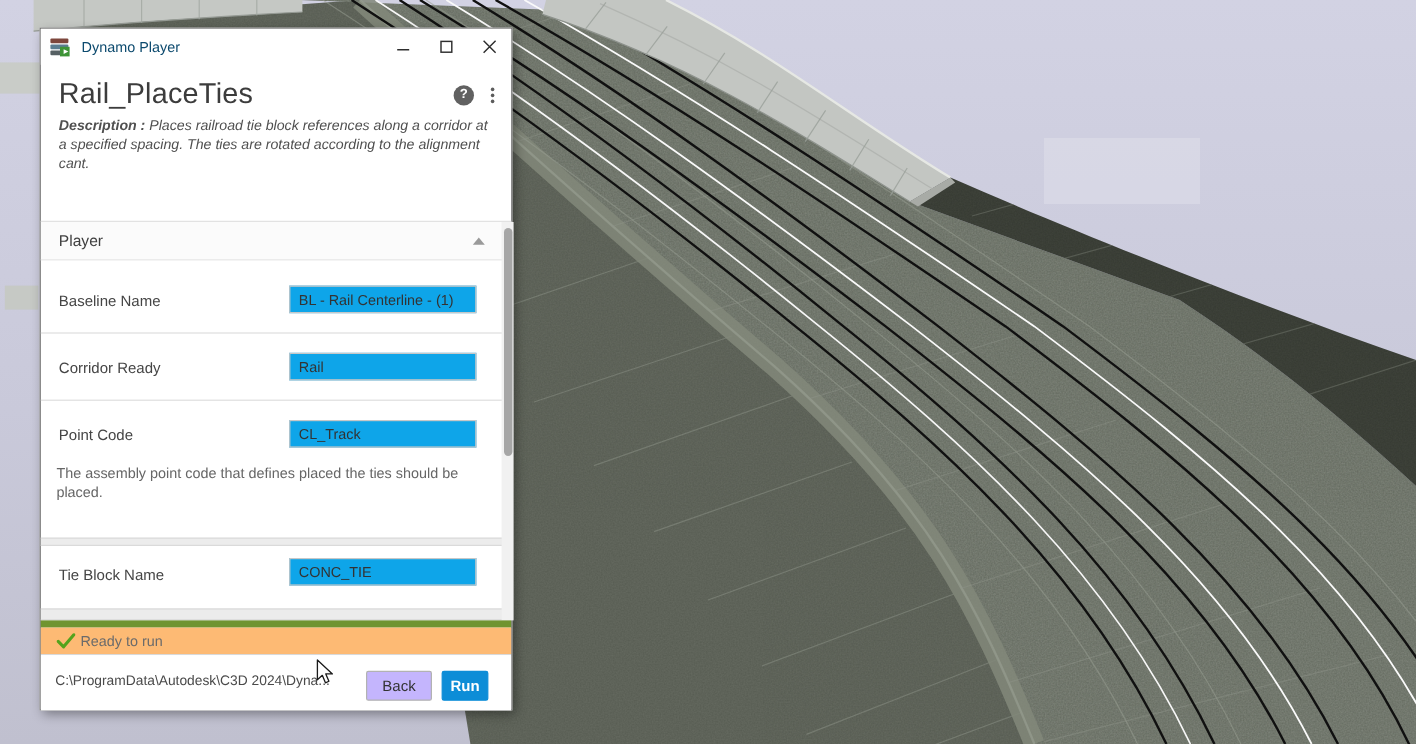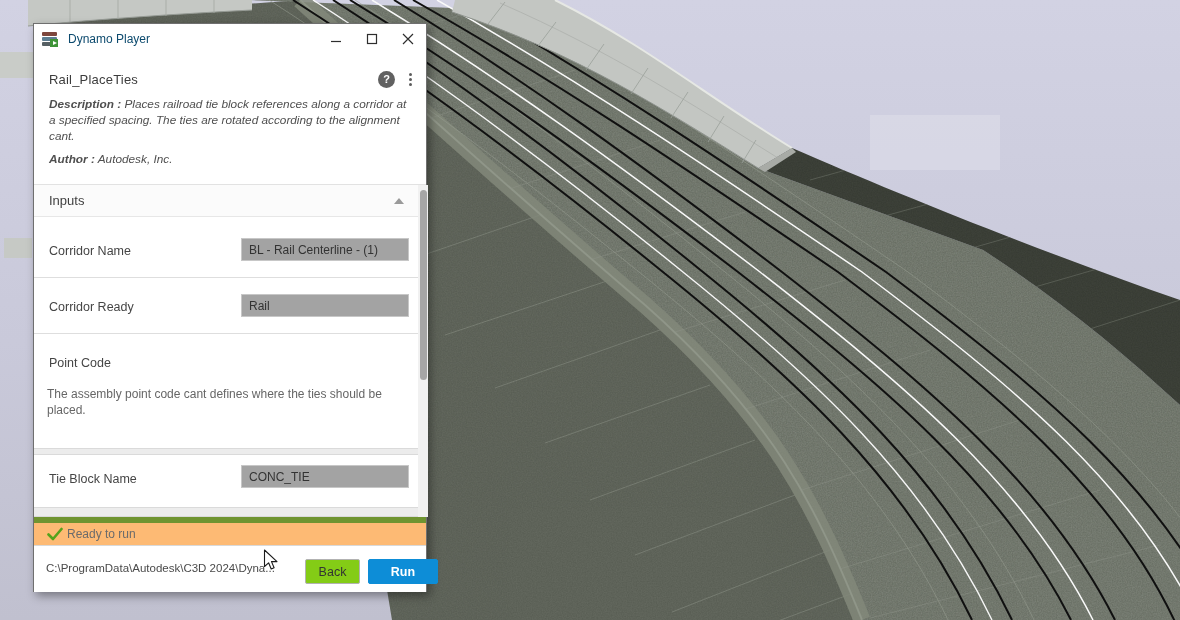--- a/index.html
+++ b/index.html
@@ -22,63 +22,63 @@
   .app-icon .bar2 { position:absolute; left:0; top:6px;  width:15px; height:4px; background:#5c7d91; border-radius:1px; }
   .app-icon .bar3 { position:absolute; left:0; top:11px; width:9px;  height:4px; background:#566064; border-radius:1px; }
   .app-icon .play { position:absolute; left:8px; top:8px; width:8px; height:8px; background:#3e9437; }
   .app-icon .play:after { content:""; position:absolute; left:2.5px; top:1.5px;
     border-left:4px solid #fff; border-top:2.5px solid transparent; border-bottom:2.5px solid transparent; }
   .titlebar .title { font-size:12px; color:#0c4a6e; }
   .win-controls { margin-left:auto; display:flex; height:30px; }
   .win-btn { width:36px; height:30px; display:flex; align-items:center; justify-content:center; cursor:default; }
 
   .script-header { position:absolute; left:15px; top:42px; right:12px; height:26px; display:flex; align-items:center; }
-  .script-name { font-size:13px; color:#3c3c3c; letter-spacing:.2px; }
+  .script-name { font-size:24px; color:#3c3c3c; letter-spacing:.2px; }
   .header-icons { margin-left:auto; display:flex; align-items:center; gap:12px; }
   .help-circle { width:17px; height:17px; border-radius:50%; background:#616161; color:#fff;
     font-size:11px; font-weight:bold; display:flex; align-items:center; justify-content:center; }
   .kebab { display:flex; flex-direction:column; gap:2px; padding:2px; }
   .kebab i { width:3px; height:3px; border-radius:50%; background:#5c5c5c; }
 
   .desc { position:absolute; left:15px; top:72px; width:364px; font-style:italic;
     font-size:11.8px; line-height:16px; color:#4f4f4f; }
   .desc b, .author b { font-weight:bold; }
   .author { position:absolute; left:15px; top:128px; width:364px; font-style:italic;
     font-size:11.8px; color:#4f4f4f; }
 
   .inputs-header { position:absolute; left:0; top:160px; width:100%; height:33px;
     background:#fbfbfb; border-top:1px solid #e2e2e2; border-bottom:1px solid #e7e7e7;
     display:flex; align-items:center; }
   .inputs-header .lbl { margin-left:15px; font-size:13px; color:#3f3f3f; }
   .collapse-arrow { margin-left:auto; margin-right:22px; width:0; height:0;
     border-left:5px solid transparent; border-right:5px solid transparent; border-bottom:6px solid #9a9a9a; }
 
   .field-label { position:absolute; left:15px; font-size:12.5px; color:#454545; }
-  .field-input { position:absolute; left:207px; width:168px; height:23px;
-    border:1px solid #c7c7c7; background:#a3a3a3; font-family:"Liberation Sans",sans-serif;
+  .field-input { position:absolute; left:207px; width:156px; height:23px;
+    border:1px solid #c7c7c7; background:#0ea5e9; font-family:"Liberation Sans",sans-serif;
     font-size:12px; color:#333; padding:0 7px; outline:none; }
   .row-divider { position:absolute; left:0; width:100%; height:0; border-top:1px solid #dedede; }
   .help-text { position:absolute; left:13px; top:362px; width:360px;
     font-size:12px; line-height:16px; color:#666; }
   .section-band { position:absolute; left:0; width:100%; background:#ececec;
     border-top:1px solid #dadada; border-bottom:1px solid #dadada; }
 
   .progress-bar { position:absolute; left:0; top:493px; width:100%; height:6px; background:#6f9430; }
   .status-row { position:absolute; left:0; top:499px; width:100%; height:22px; background:#fdba74; }
   .status-row .msg { position:absolute; left:33px; top:4px; font-size:12px; color:#6b6b6b; }
   .status-row svg { position:absolute; left:13px; top:4px; }
   .footer-divider { position:absolute; left:0; top:521px; width:100%; border-top:1px solid #d9d9d9; }
 
   .footer { position:absolute; left:0; top:522px; width:100%; height:46px; background:#fff; }
   .footer .path { position:absolute; left:12px; top:16px; width:248px; white-space:nowrap;
     overflow:hidden; font-size:11.5px; color:#4a4a4a; }
   .btn { position:absolute; top:13px; height:25px; font-family:"Liberation Sans",sans-serif;
     font-size:12.5px; border-radius:2px; cursor:default; display:flex; align-items:center; justify-content:center; }
-  .btn-back { left:271px; width:55px; background:#84cc16; border:1px solid #b2b2b2; color:#333; }
-  .btn-run  { left:334px; width:70px; background:#0d8dd7; border:1px solid #0d8dd7; color:#fff; font-weight:bold; }
+  .btn-back { left:271px; width:55px; background:#c4b5fd; border:1px solid #b2b2b2; color:#333; }
+  .btn-run  { left:334px; width:39px; background:#0d8dd7; border:1px solid #0d8dd7; color:#fff; font-weight:bold; }
 
   .scroll-track { position:absolute; left:384px; top:161px; width:10px; height:332px; background:#f1f1f1; }
   .scroll-thumb { position:absolute; left:1.5px; top:5px; width:7px; height:190px; background:#a6a6a6; border-radius:4px; }
 
   
   #cursor { position:absolute; left:263px; top:549px; z-index:30; }
 </style>
 </head>
 <body>
 
@@ -251,37 +251,37 @@
         <div class="help-circle">?</div>
         <div class="kebab">
             <i></i>
             <i></i>
             <i></i>
           </div>
       </div>
     </div>
 
     <div class="desc"><b>Description :</b> <span>Places railroad tie block references along a corridor at a specified spacing. The ties are rotated according to the alignment cant.</span></div>
-    <div class="author"><b>Author :</b> <span>Autodesk, Inc.</span></div>
 
     <div class="inputs-header">
-      <span class="lbl">Inputs</span>
+      <span class="lbl">Player</span>
       <div class="collapse-arrow"></div>
     </div>
 
-    <span class="field-label" style="top:220px">Corridor Name</span>
+    <span class="field-label" style="top:220px">Baseline Name</span>
     <input class="field-input" style="top: 214px;" value="BL - Rail Centerline - (1)">
     <div class="row-divider" style="top:253px"></div>
 
     <span class="field-label" style="top:276px">Corridor Ready</span>
     <input class="field-input" style="top: 270px;" value="Rail">
     <div class="row-divider" style="top:309px"></div>
 
     <span class="field-label" style="top:332px">Point Code</span>
-    <div class="help-text">The assembly point code cant defines where the ties should be placed.</div>
+    <input class="field-input" style="top: 326px;" value="CL_Track">
+    <div class="help-text">The assembly point code that defines placed the ties should be placed.</div>
     <div class="section-band" style="top:424px;height:7px"></div>
 
     <span class="field-label" style="top:448px">Tie Block Name</span>
     <input class="field-input" style="top: 441px;" value="CONC_TIE">
     <div class="section-band" style="top:483px;height:10px"></div>
 
     <div class="scroll-track">
       <div class="scroll-thumb"></div>
     </div>
 

